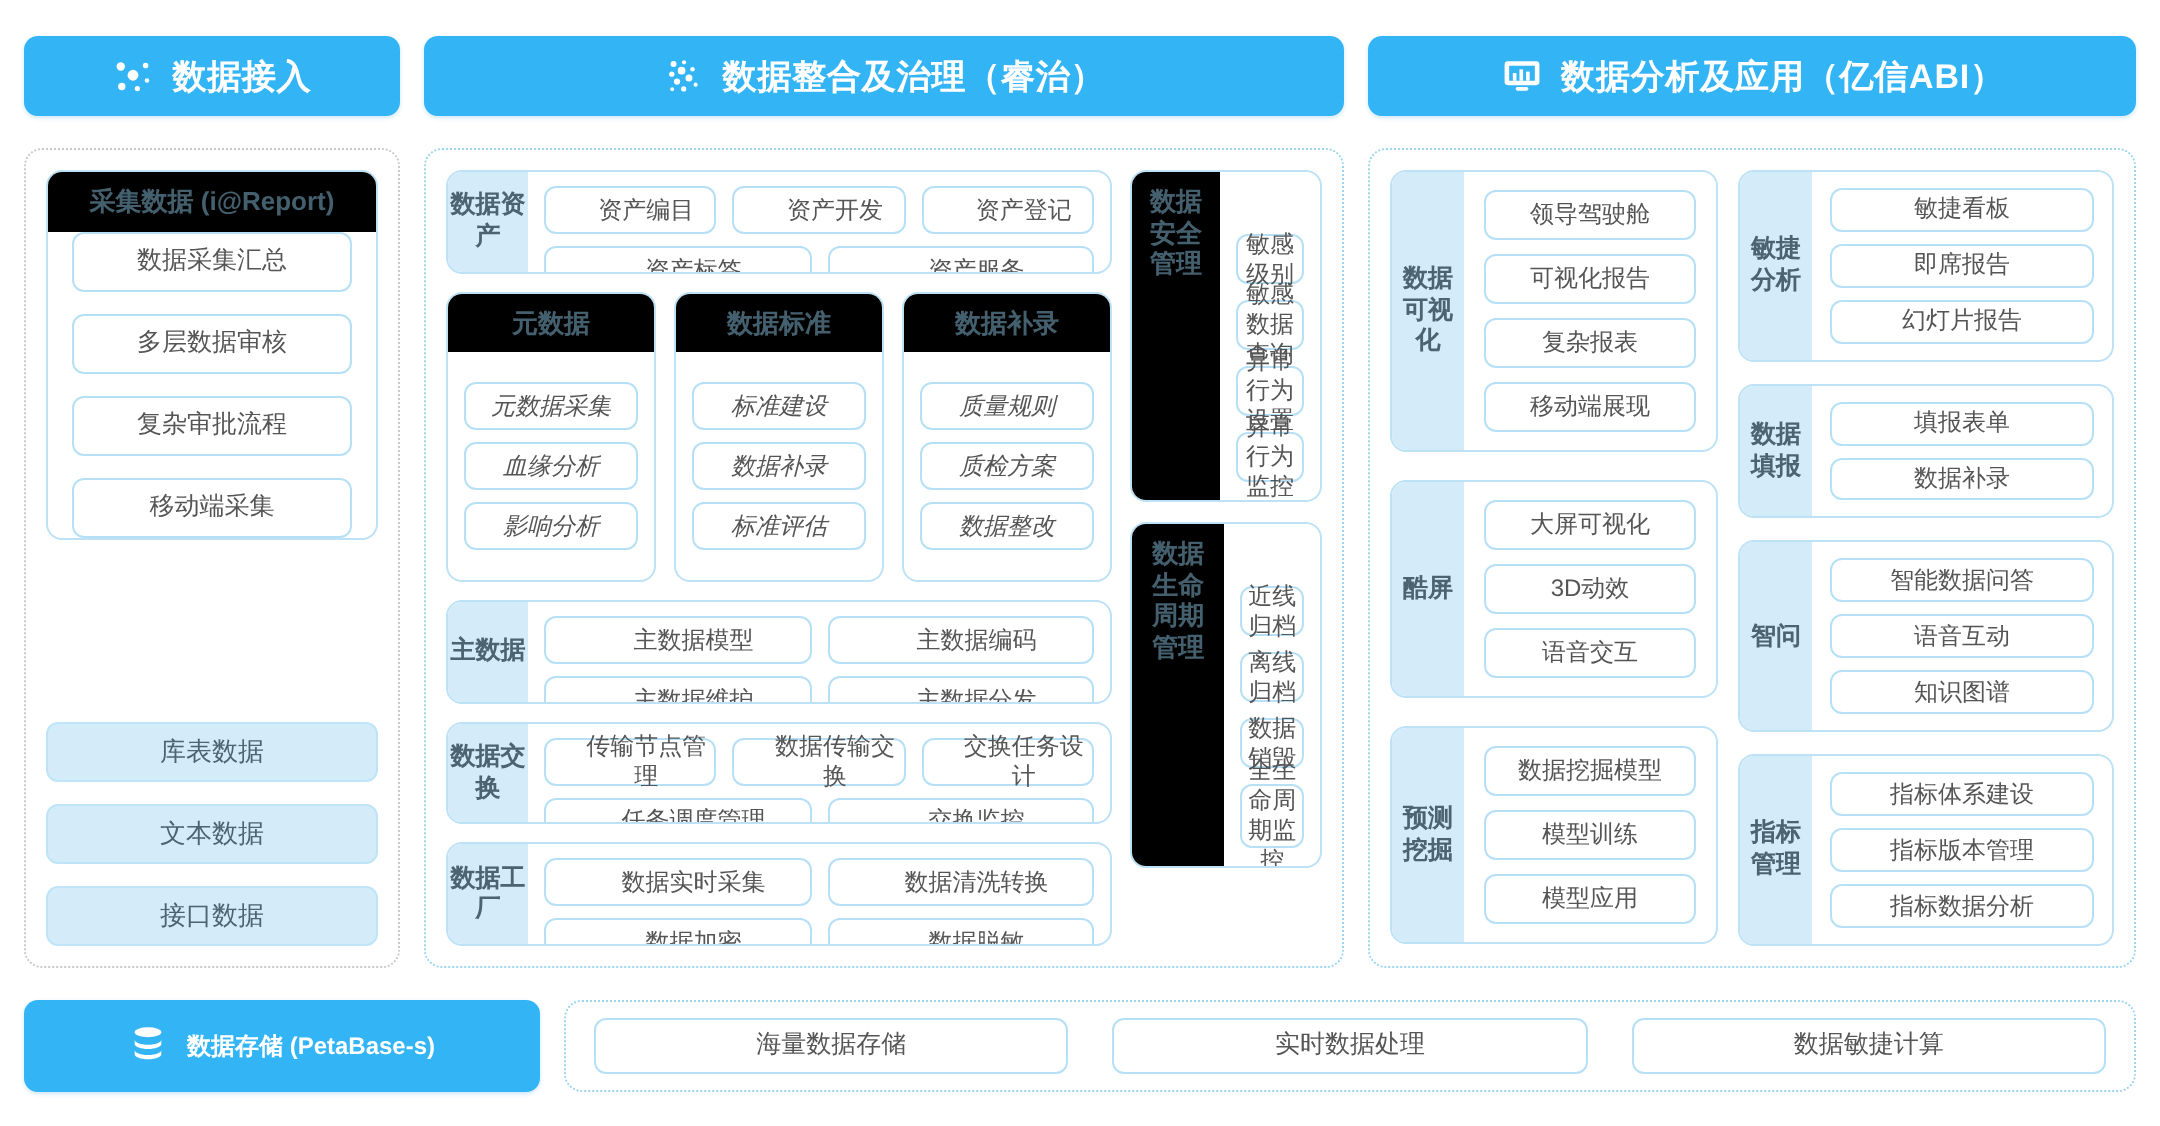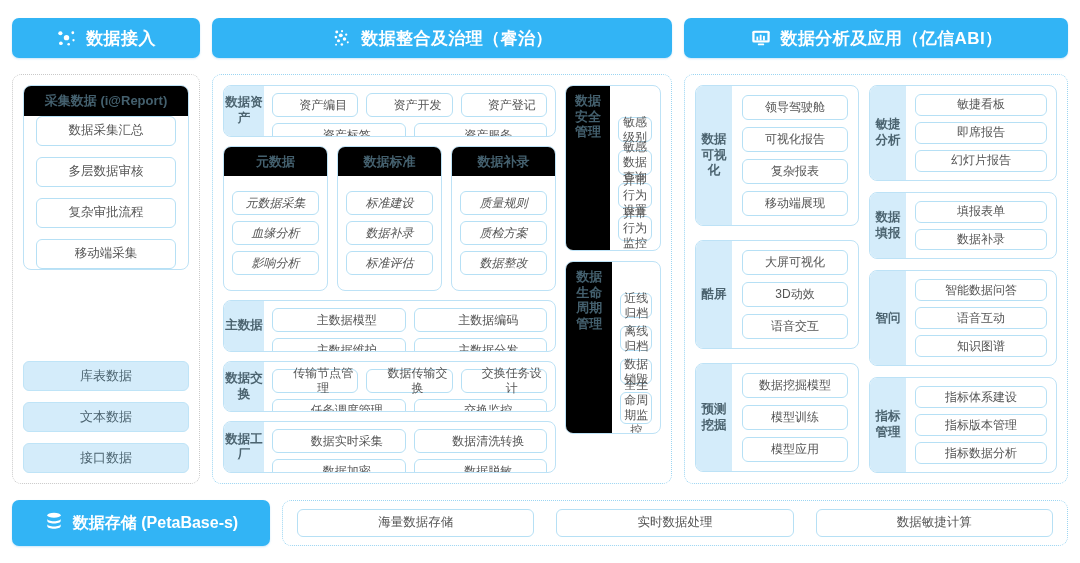--- a/index.html
+++ b/index.html
@@ -188,21 +188,21 @@
   .storage-hdr {
     width: 258px;
     flex: none;
     background: #32b4f5;
     border-radius: 7px;
     display: flex;
     align-items: center;
     justify-content: center;
     gap: 9px;
     color: #ffffff;
-    font-size: 16px;
+    font-size: 12px;
     font-weight: bold;
     box-shadow: 0 1px 2px rgba(50,160,230,.25);
   }
   .storage-box {
     flex: 1 1 auto;
     border: 1px dotted #9bd5f2;
     border-radius: 9px;
     display: flex;
     align-items: center;
     gap: 22px;

